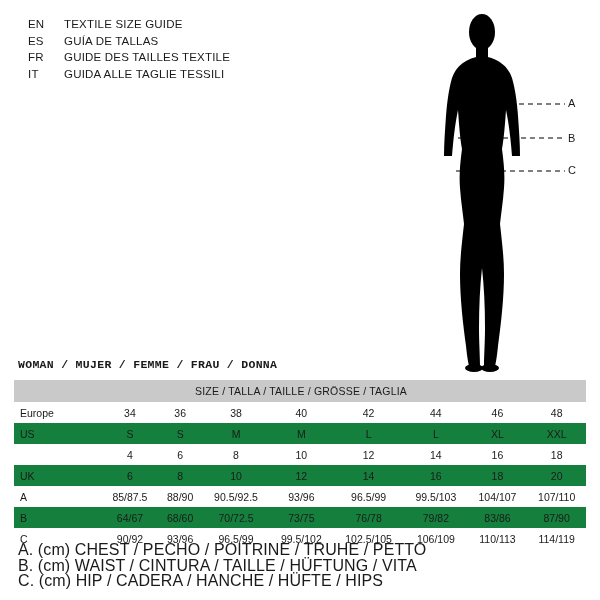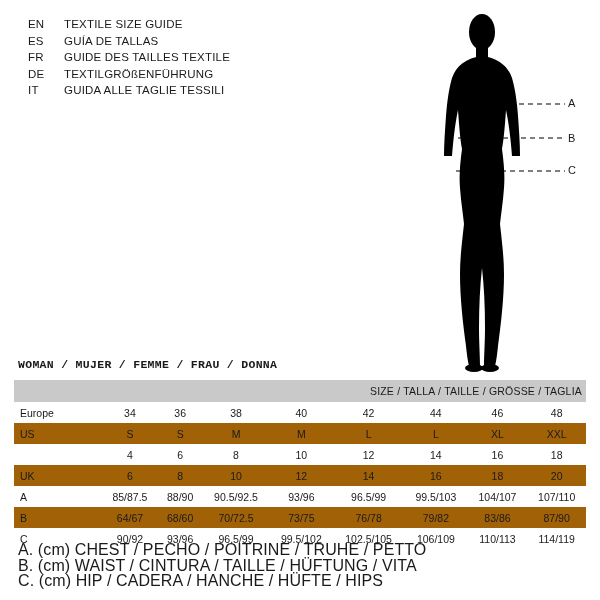--- a/index.html
+++ b/index.html
@@ -98,33 +98,33 @@
   table.sizes td, table.sizes th {
     padding: 2px 4px;
     height: 17px;
     text-align: center;
     font-weight: normal;
     vertical-align: middle;
     white-space: nowrap;
   }
   table.sizes tr.header-row td {
     background: #c9c9c9;
-    text-align: right;
+    text-align: center;
     padding-left: 6px;
     font-size: 10.5px;
     letter-spacing: 0.2px;
     height: 18px;
   }
   table.sizes td.rowlabel {
     text-align: left;
     padding-left: 6px;
     width: 78px;
   }
   tr.shade td {
-    background: #a16207;
+    background: #15803d;
   }
   tr.plain td {
     background: #ffffff;
   }
 
   
   .notes {
     position: absolute;
     left: 18px;
     top: 542px;
@@ -146,24 +146,20 @@
       <span class="lang-code">EN</span>
       <span class="lang-text">TEXTILE SIZE GUIDE</span>
     </div>
     <div class="lang-row">
       <span class="lang-code">ES</span>
       <span class="lang-text">GUÍA DE TALLAS</span>
     </div>
     <div class="lang-row">
       <span class="lang-code">FR</span>
       <span class="lang-text">GUIDE DES TAILLES TEXTILE</span>
-    </div>
-    <div class="lang-row">
-      <span class="lang-code">DE</span>
-      <span class="lang-text">TEXTILGRÖßENFÜHRUNG</span>
     </div>
     <div class="lang-row">
       <span class="lang-code">IT</span>
       <span class="lang-text">GUIDA ALLE TAGLIE TESSILI</span>
     </div>
   </div>
 
   <div class="figure-wrap">
     <svg width="200" height="370" viewBox="0 0 200 370">
       <g fill="#000000">

